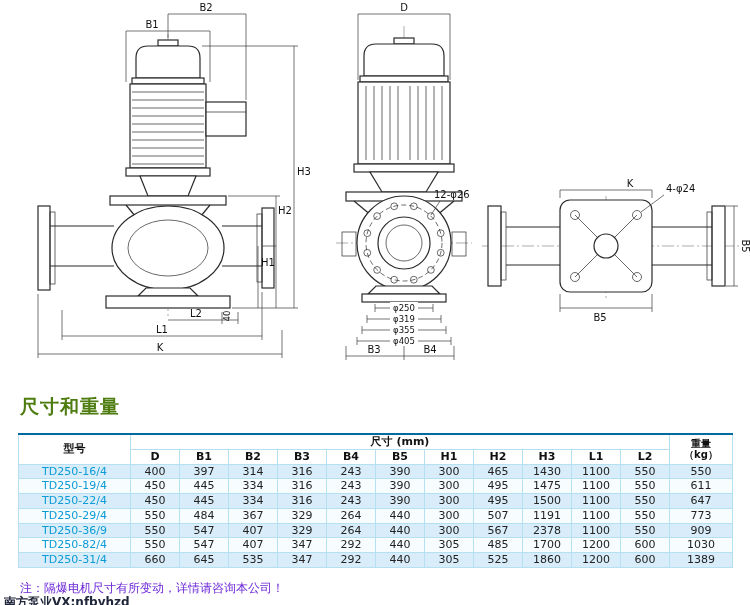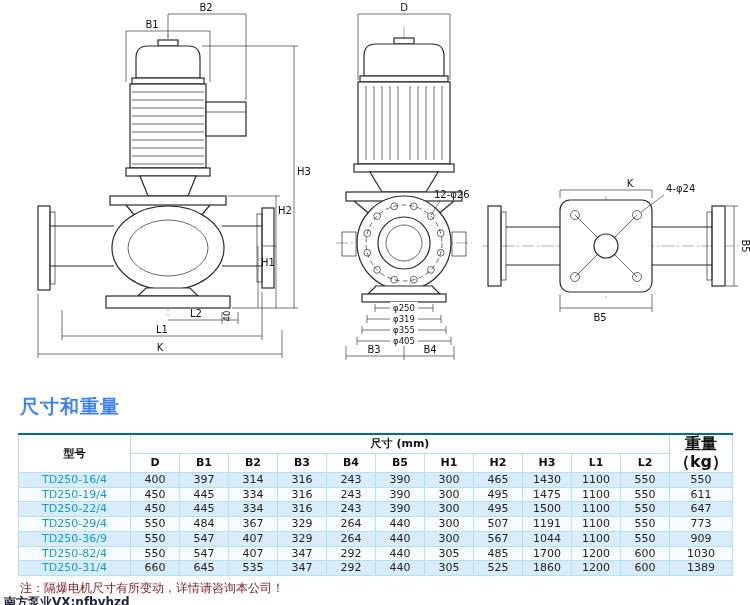--- a/index.html
+++ b/index.html
@@ -15,41 +15,41 @@
   svg .thin    { fill:none; stroke:#2a2a2a; stroke-width:0.7; }
   svg .dim     { stroke:#3a3a3a; stroke-width:0.7; fill:none; }
   svg .cl      { stroke:#777; stroke-width:0.6; stroke-dasharray:12 3 2 3; fill:none; }
   svg .dash    { stroke-dasharray:5 3; }
   svg text.dimtxt { font-size:10px; fill:#111; font-family:"DejaVu Sans", sans-serif; }
   svg text.dimtxt-s { font-size:8.5px; fill:#111; font-family:"DejaVu Sans", sans-serif; }
   svg .pad { fill:#ffffff; stroke:none; }
   
   .section-title {
     position:absolute; left:20px; top:394px;
-    font-size:19px; font-weight:bold; color:#3b82f6; letter-spacing:1px;
+    font-size:19px; font-weight:bold; color:#4d7c0f; letter-spacing:1px;
   }
   
   .spec-table {
     position:absolute; left:18px; top:433px; width:714px;
     border-collapse:collapse; table-layout:fixed;
     border-top:2px solid #0369a1;
     font-size:11px;
   }
   .spec-table th, .spec-table td {
     border:1px solid #b5e0f2; text-align:center; vertical-align:middle;
     padding:0; height:14px; line-height:1.25; color:#222;
   }
   .spec-table thead th { background:#ffffff; font-weight:bold; color:#111; }
-  .spec-table .weight-head { font-size:16px; line-height:1.15; }
+  .spec-table .weight-head { font-size:10px; line-height:1.15; }
   .spec-table tbody tr:nth-of-type(odd)  td { background:#d8edf9; }
   .spec-table tbody tr:nth-of-type(even) td { background:#f7fcfe; }
   .spec-table td.model { color:#0b9bd7; }
   
   .note {
-    position:absolute; left:20px; top:580px; font-size:12px; color:#7f1d1d;
+    position:absolute; left:20px; top:580px; font-size:12px; color:#6d28d9;
   }
   .watermark {
     position:absolute; left:4px; top:594px; font-size:12px; font-weight:bold; color:#20263a;
   }
 </style>
 </head>
 <body>
 
 <div class="drawings">
 <svg width="750" height="392" viewBox="0 0 750 392" xmlns="http://www.w3.org/2000/svg">
@@ -363,21 +363,21 @@
       <tr>
         <td class="model">TD250-36/9</td>
         <td>550</td>
         <td>547</td>
         <td>407</td>
         <td>329</td>
         <td>264</td>
         <td>440</td>
         <td>300</td>
         <td>567</td>
-        <td>1044</td>
+        <td>2378</td>
         <td>1100</td>
         <td>550</td>
         <td>909</td>
       </tr>
 
       <tr>
         <td class="model">TD250-82/4</td>
         <td>550</td>
         <td>547</td>
         <td>407</td>

